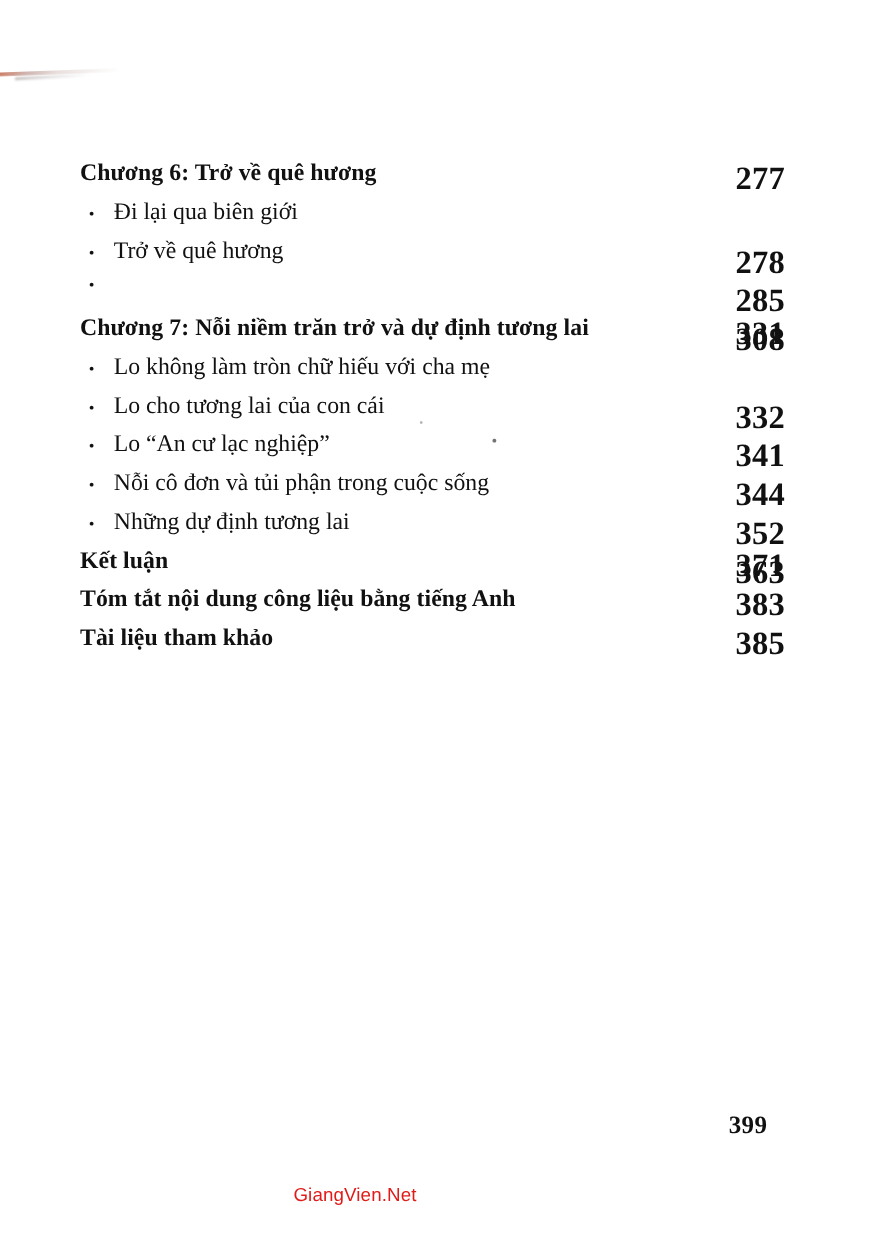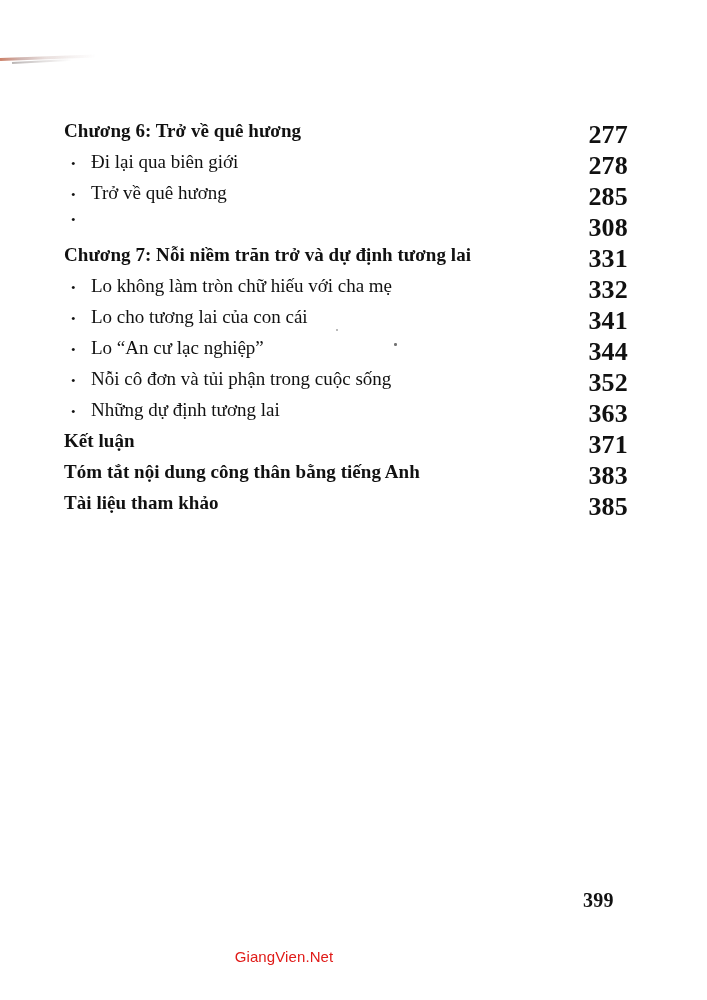--- a/index.html
+++ b/index.html
@@ -49,21 +49,21 @@
     transform: rotate(-3deg);
     transform-origin: left center;
     filter: blur(0.7px);
     pointer-events: none;
   }
 
   
   .toc {
     position: absolute;
     left: 64px;
-    top: 120px;
+    top: 128px;
     width: 572px;
   }
   .toc-row {
     display: flex;
     align-items: baseline;
     height: 31px;
   }
   .toc-label {
     white-space: nowrap;
   }
@@ -102,20 +102,21 @@
     line-height: 1;
     color: #111;
     box-sizing: border-box;
   }
   .row-item .toc-label {
     font-weight: normal;
     font-size: 19px;
   }
   .row-item .toc-page {
     font-weight: 600;
+    margin-top: 36px;
   }
 
   
   .speck {
     position: absolute;
     width: 3px;
     height: 3px;
     background: #5b5b5b;
     border-radius: 40%;
     opacity: 0.85;
@@ -201,21 +202,21 @@
     <div class="toc-row row-item">
       <span class="bullet">•</span>
       <span class="toc-label">Những dự định tương lai</span>
       <span class="toc-page">363</span>
     </div>
     <div class="toc-row row-head">
       <span class="toc-label">Kết luận</span>
       <span class="toc-page">371</span>
     </div>
     <div class="toc-row row-head">
-      <span class="toc-label">Tóm tắt nội dung công thân bằng tiếng Anh</span>
+      <span class="toc-label">Tóm tắt nội dung công liệu bằng tiếng Anh</span>
       <span class="toc-page">383</span>
     </div>
     <div class="toc-row row-head">
       <span class="toc-label">Tài liệu tham khảo</span>
       <span class="toc-page">385</span>
     </div>
   </div>
 
 <div class="folio">399</div>
 

